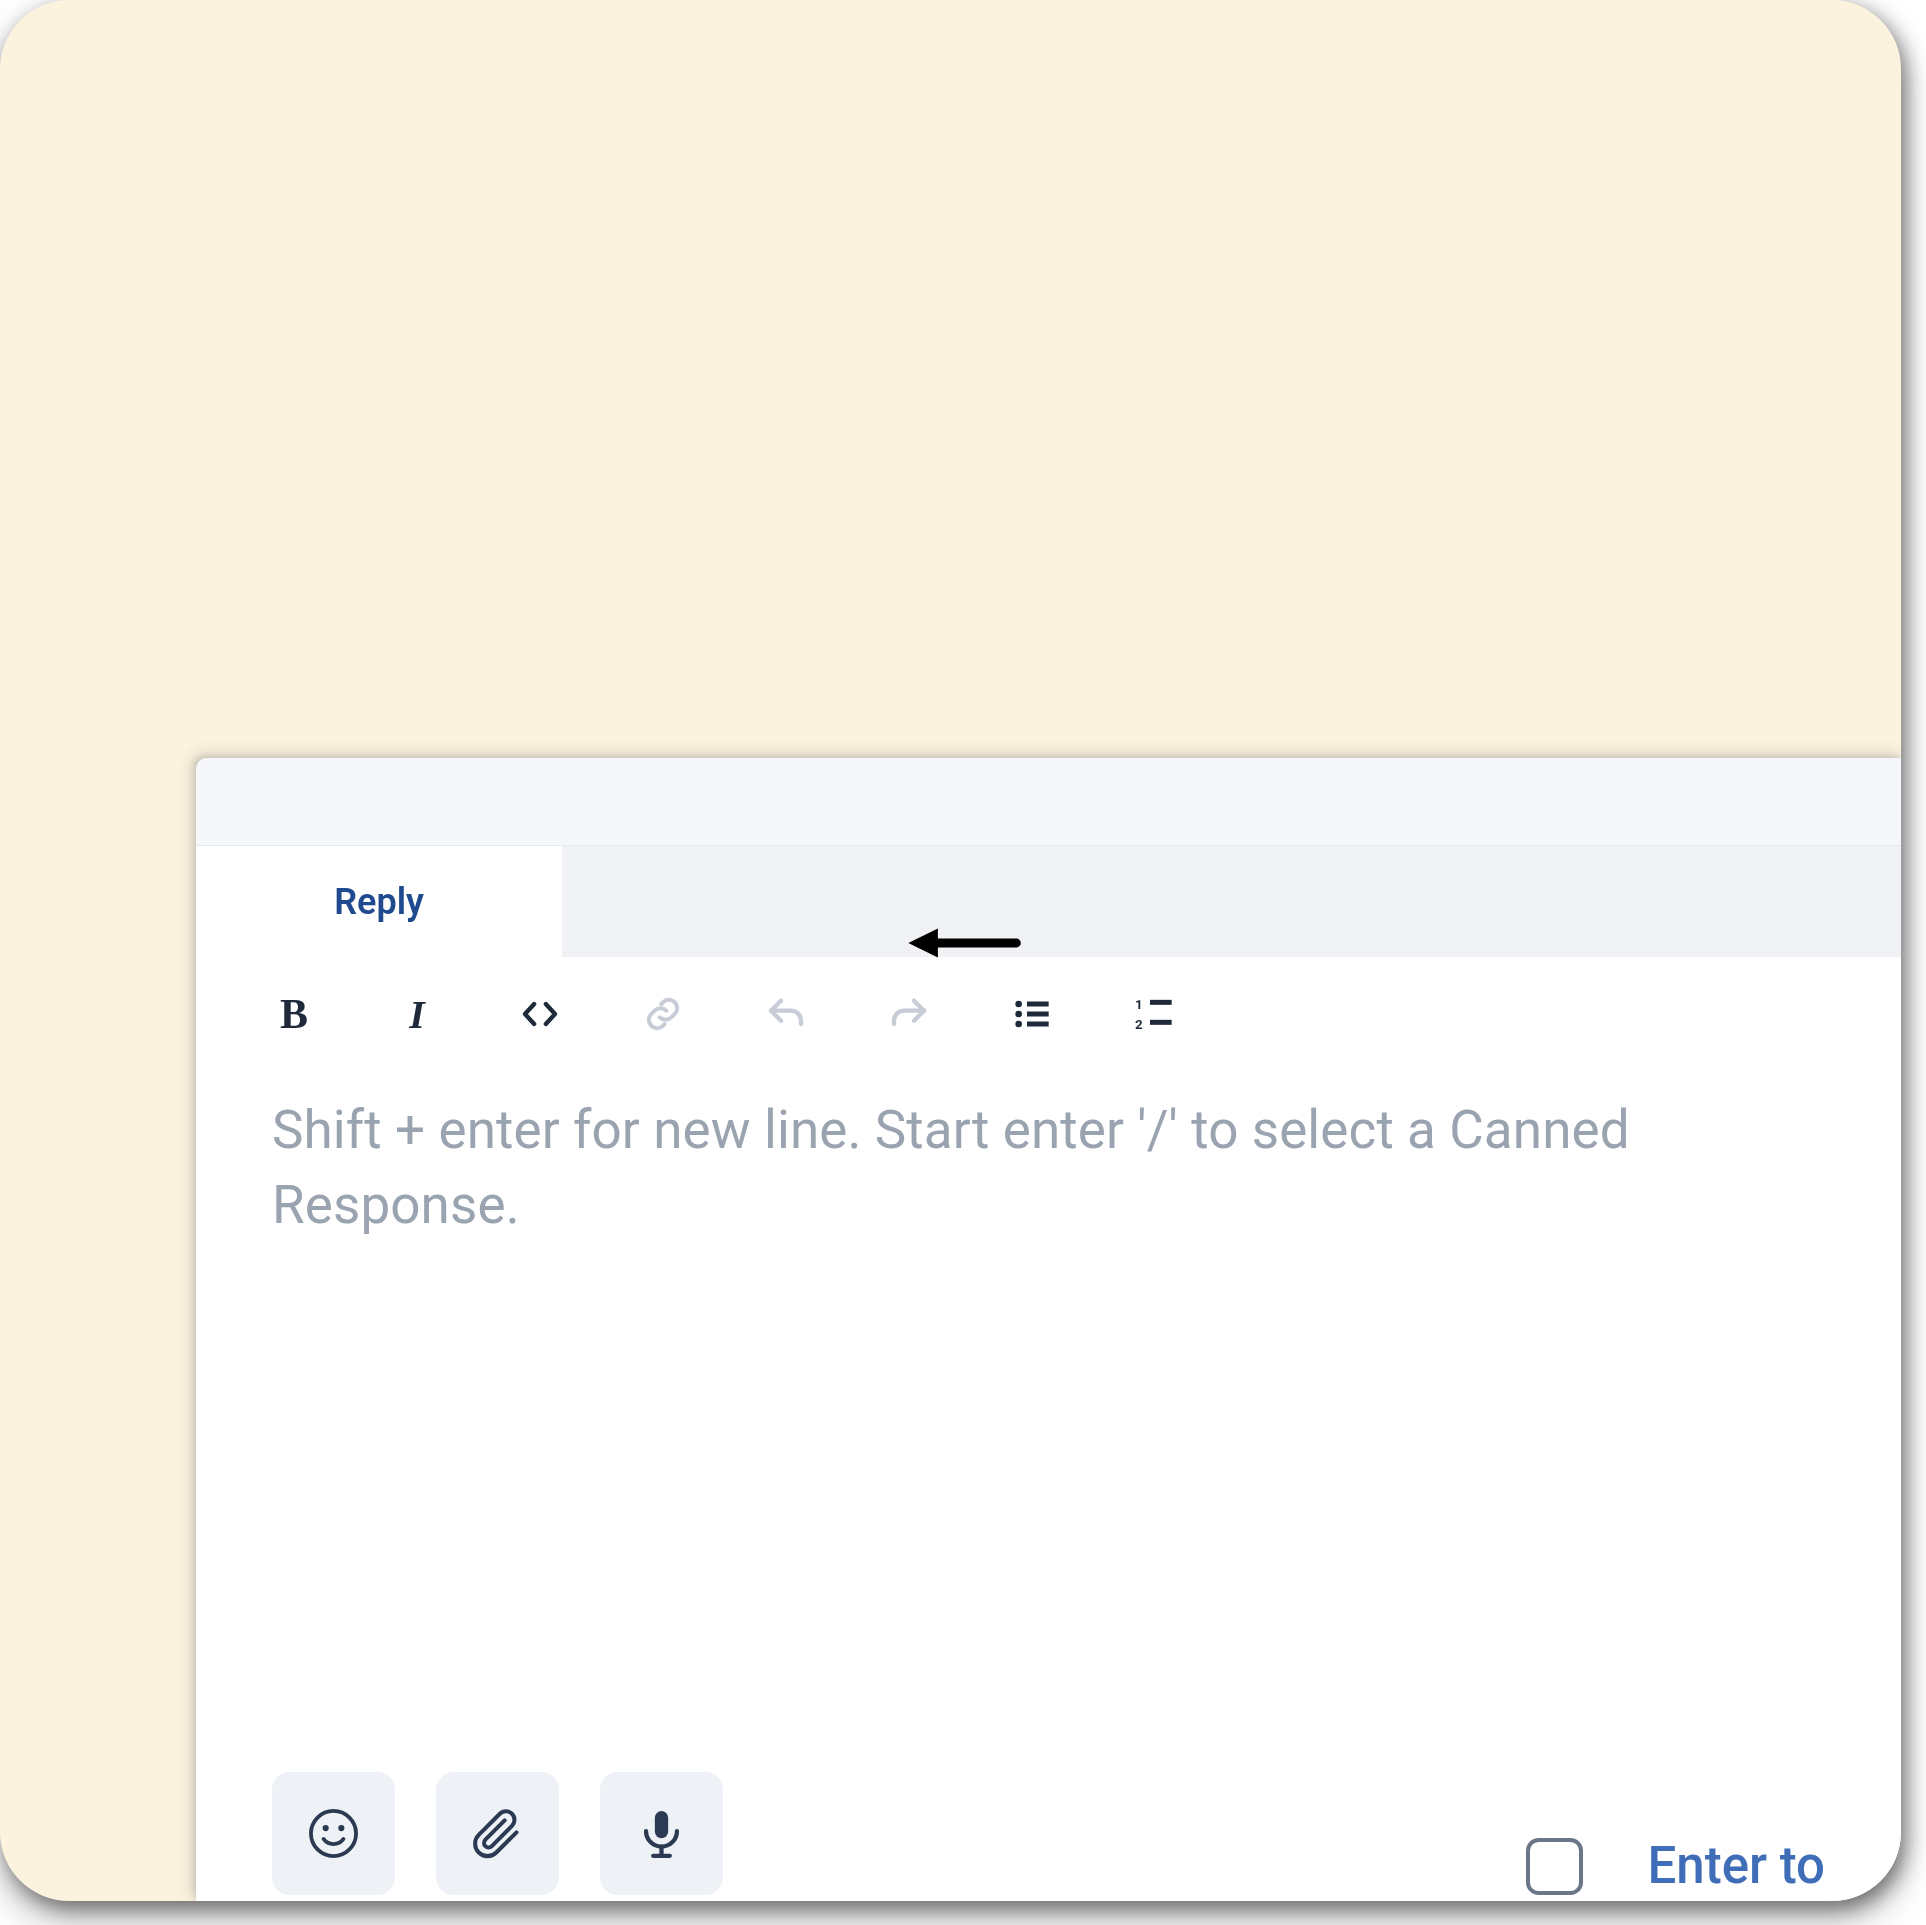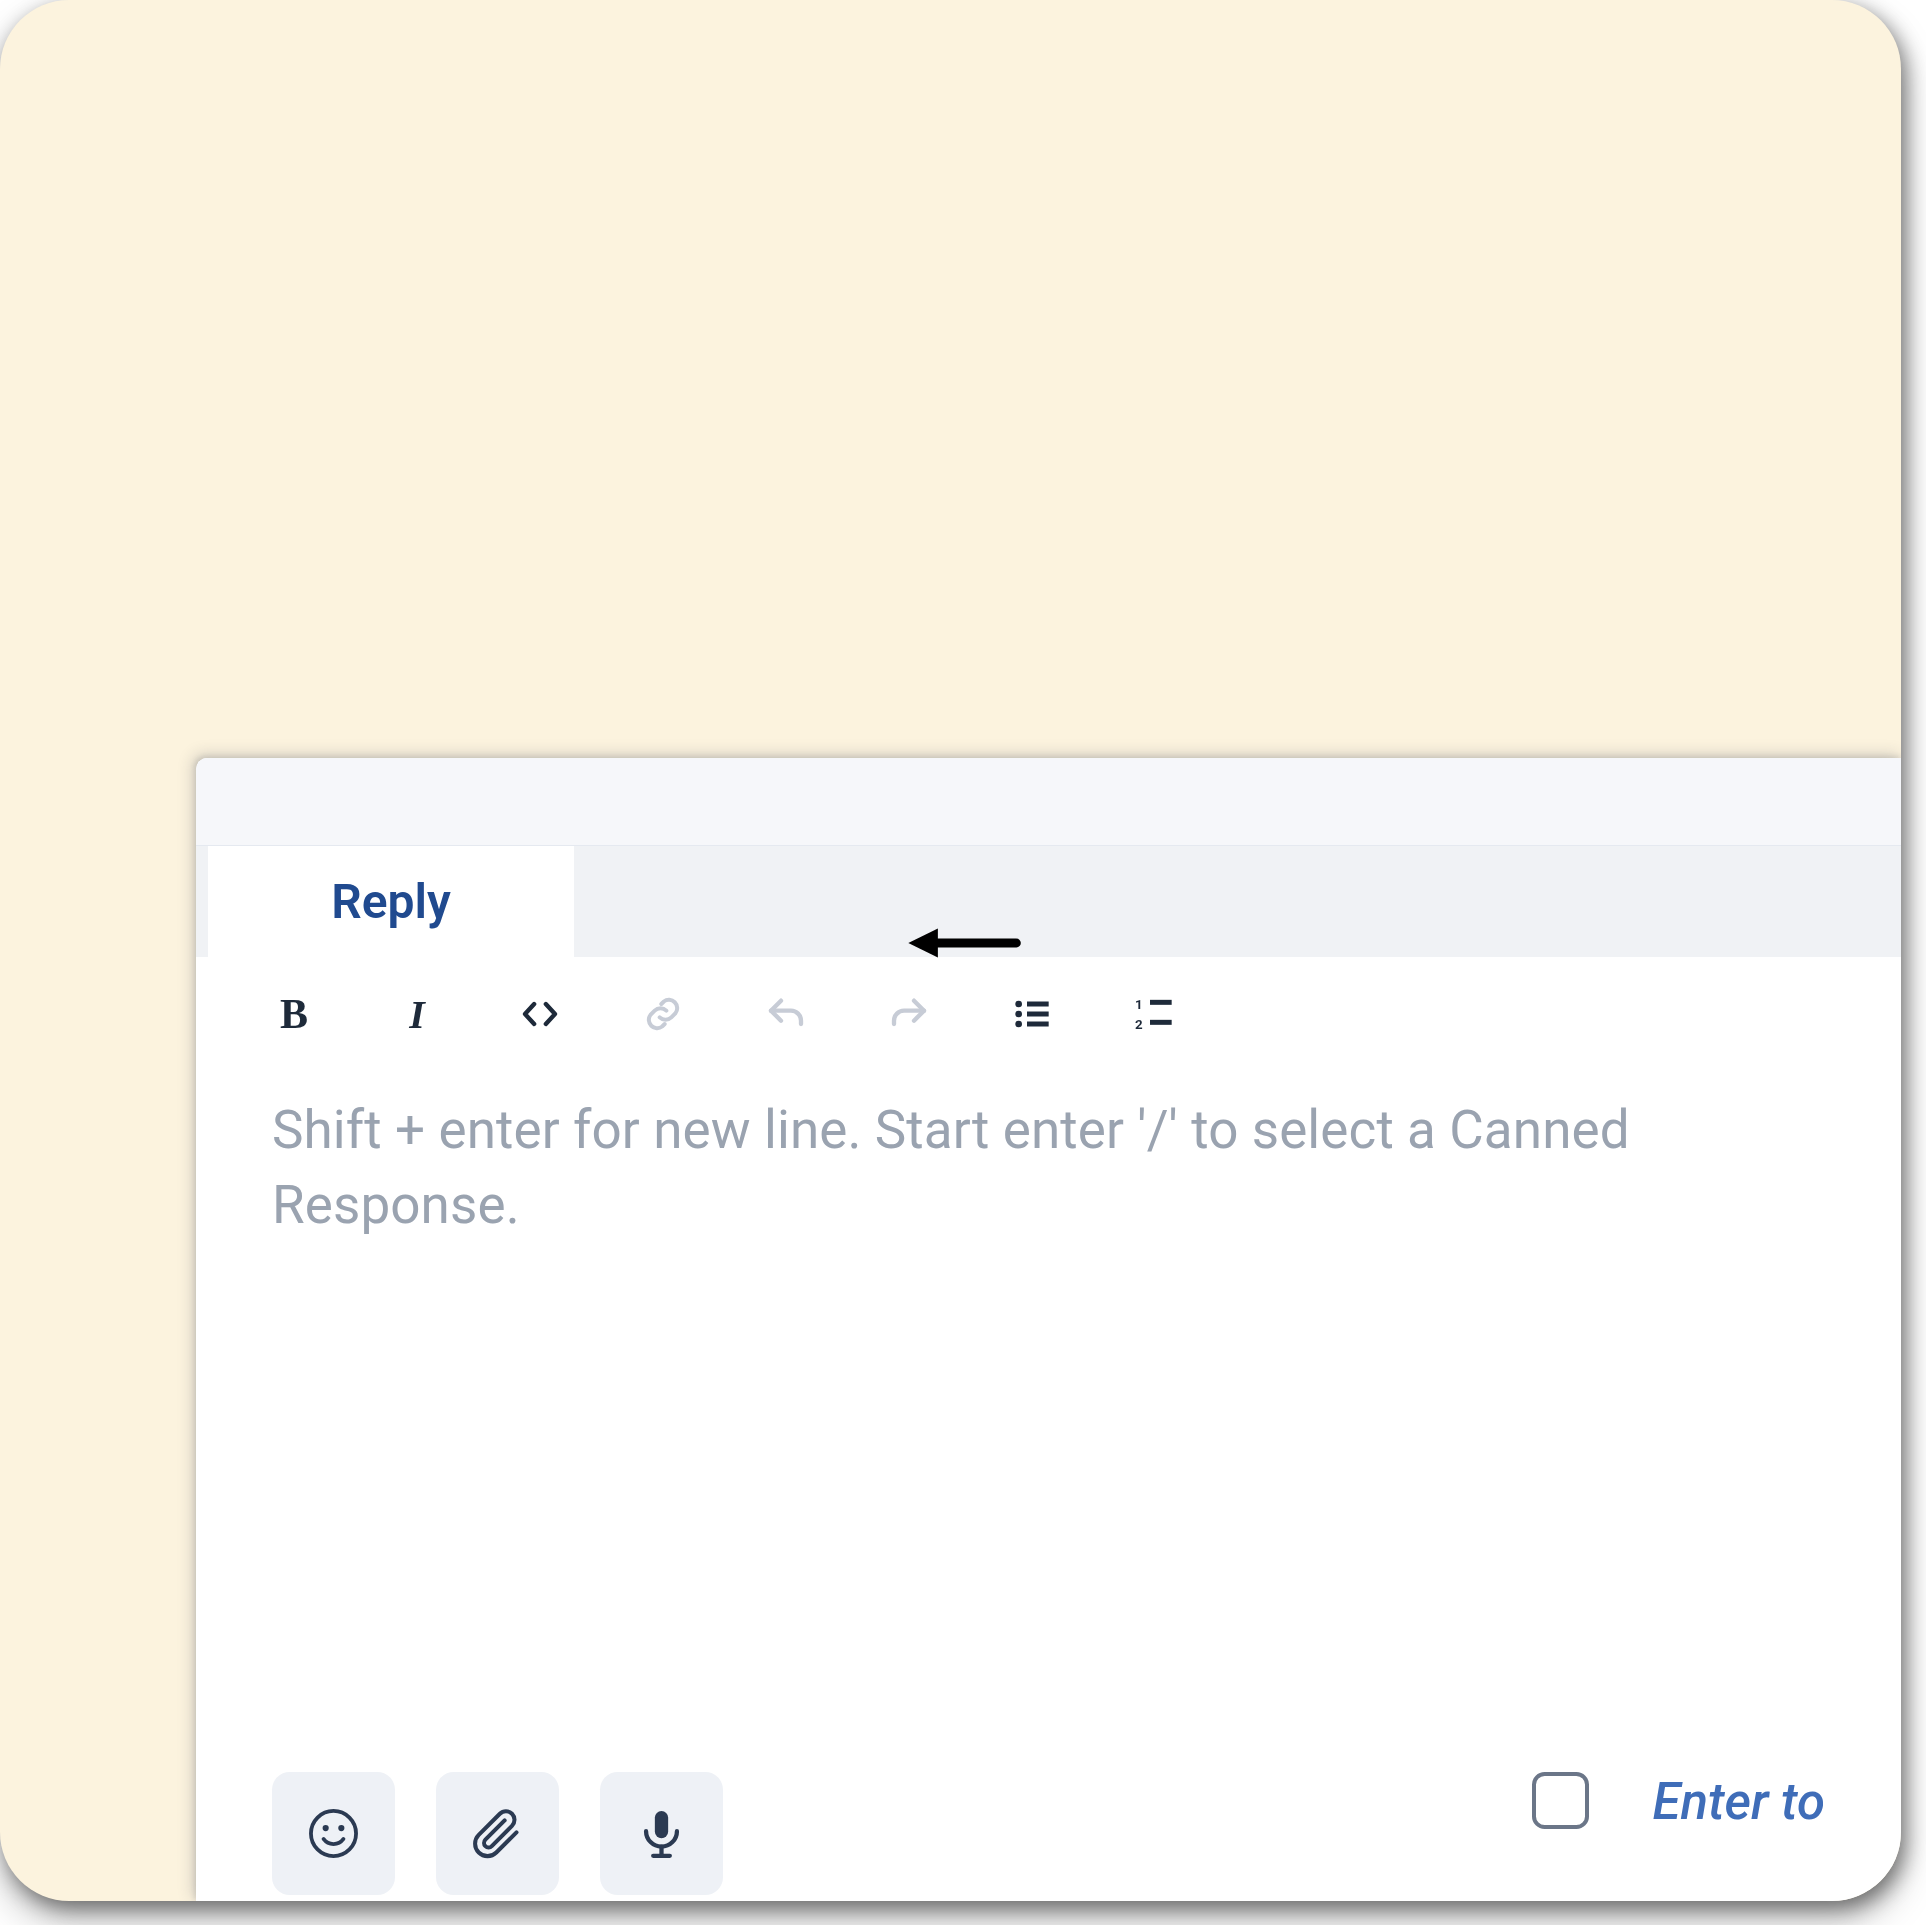--- a/index.html
+++ b/index.html
@@ -58,28 +58,27 @@
     height: 111px;
     background: #f0f2f5;
     position: relative;
   }
 
   .tab {
     display: flex;
     align-items: center;
     justify-content: center;
     padding: 0 76px;
-    font-size: 48px;
+    font-size: 36px;
     font-weight: 600;
     cursor: pointer;
     user-select: none;
     border-top: 1.3px solid transparent;
     line-height: 1;
     text-align: right;
-    margin-left: 12px;
   }
 
   .tab-reply {
     background: #ffffff;
     color: #204a8f;
     min-width: 366px;
     padding: 0 69px;
   }
 
   .tab-private {
@@ -131,24 +130,23 @@
   .compose-placeholder {
     color: #9aa3b0;
     font-size: 53px;
     line-height: 1.42;
     font-weight: 400;
     letter-spacing: 0.1px;
   }
 
   .bottom-row {
     display: flex;
-    align-items: flex-start;
+    align-items: flex-end;
     padding: 19px 76px 6.3px 76px;
     gap: 41px;
-    font-style: italic;
   }
 
   .action-btn {
     width: 123px;
     height: 123px;
     border-radius: 17.7px;
     background: #eef1f6;
     display: flex;
     align-items: center;
     justify-content: center;

